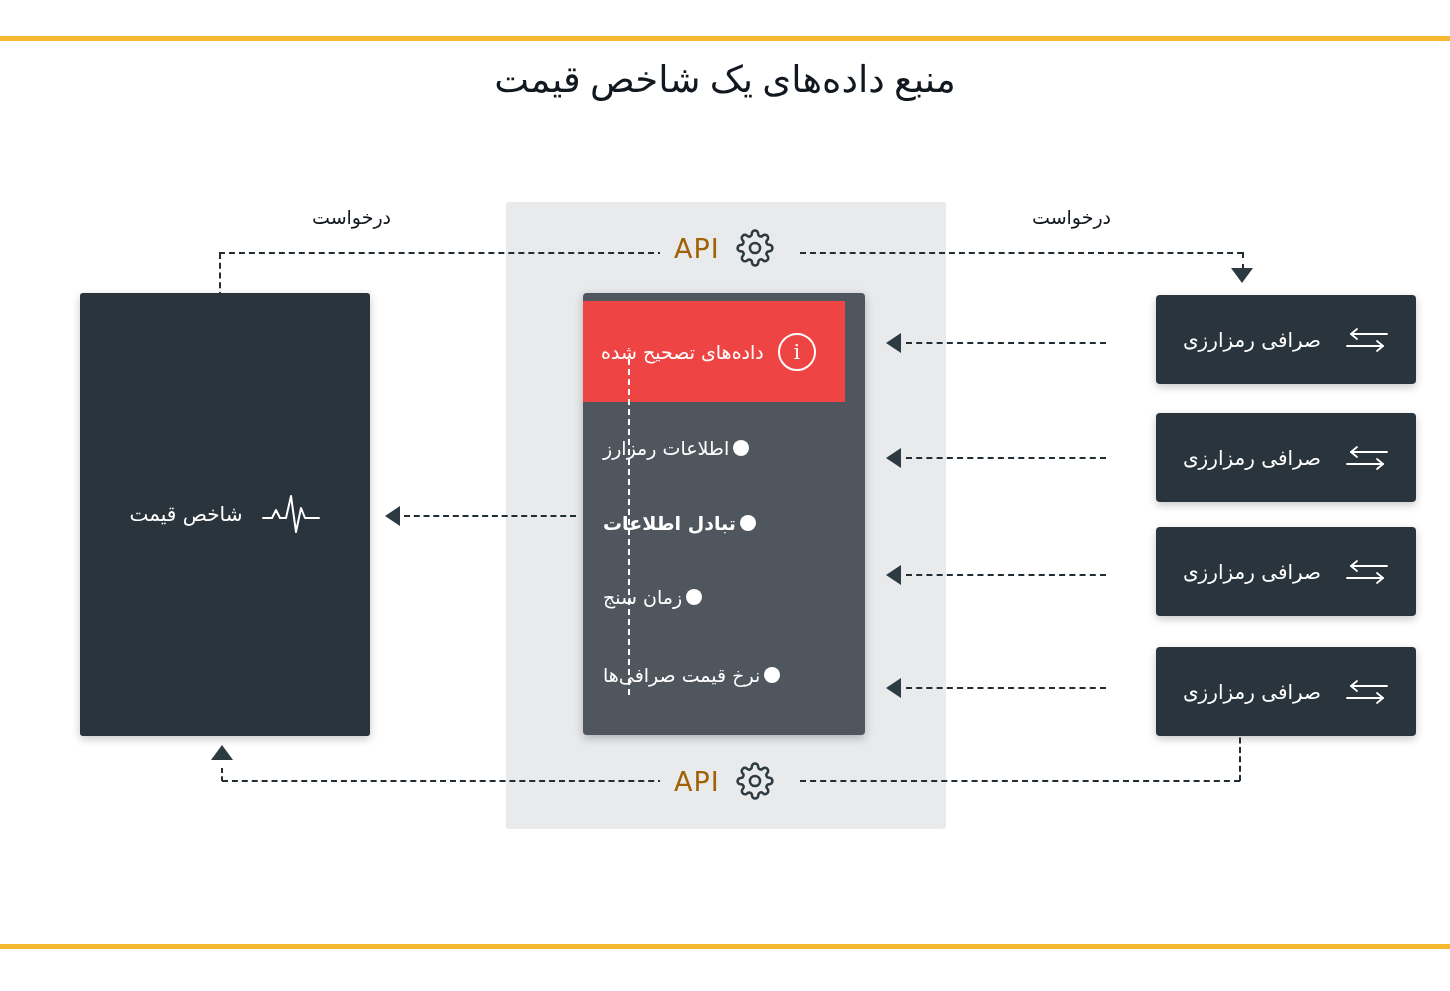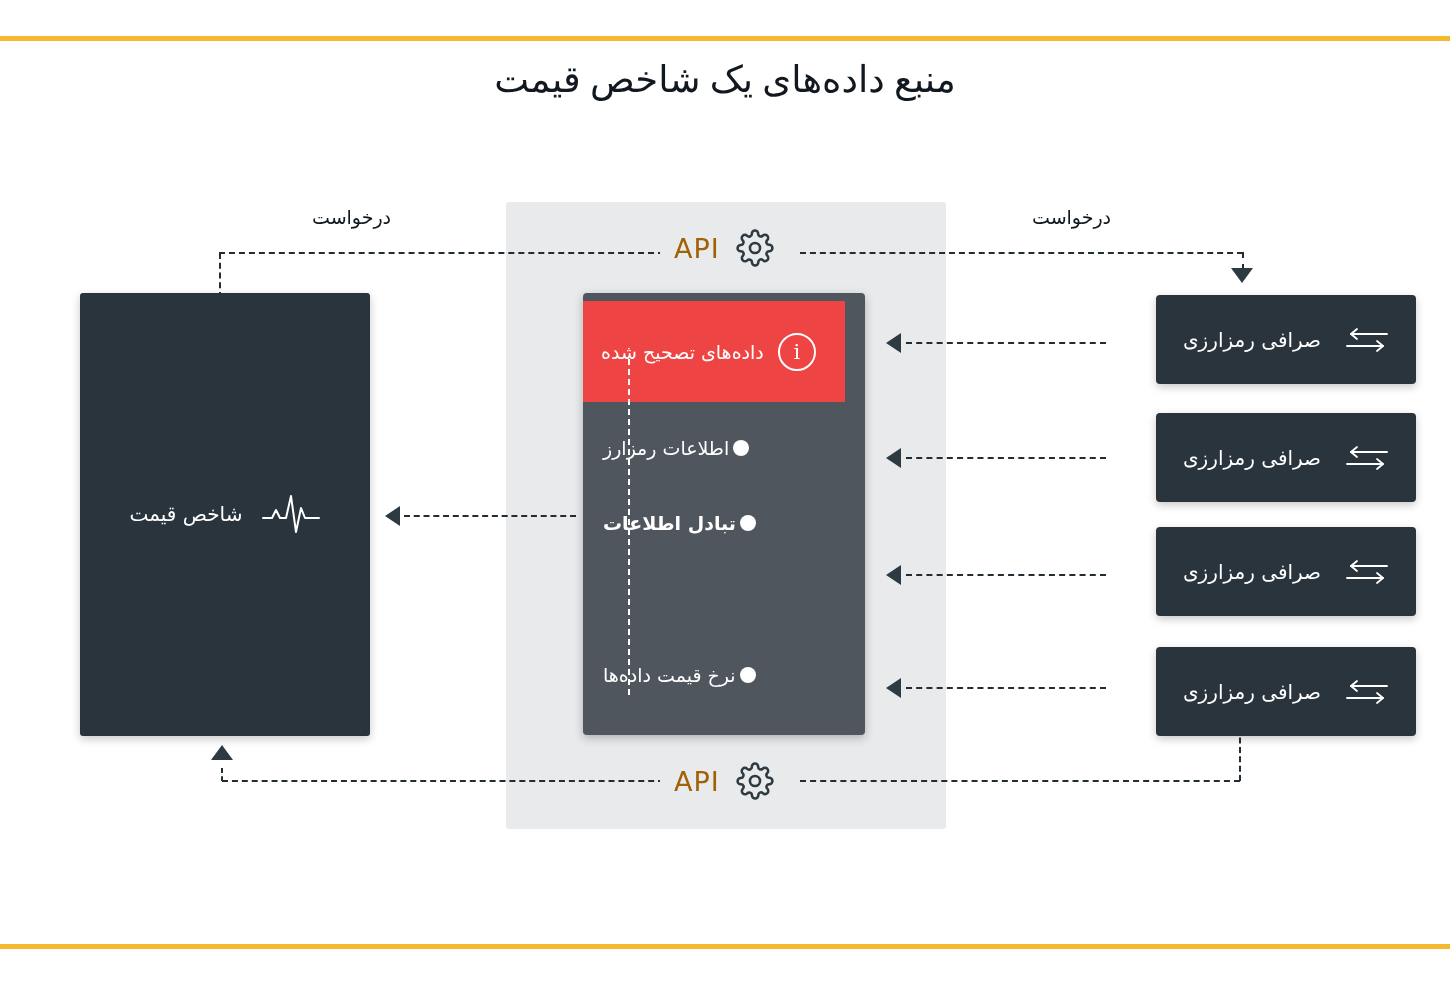--- a/index.html
+++ b/index.html
@@ -210,22 +210,26 @@
   <div id="card-spine"></div>
 
   <div class="card-item" id="card-item-0">
     <span class="lbl">اطلاعات رمزارز</span>
     <span class="dot"></span>
   </div>
   <div class="card-item" id="card-item-1">
     <span class="lbl">تبادل اطلاعات</span>
     <span class="dot"></span>
   </div>
+  <div class="card-item" id="card-item-2">
+    <span class="lbl">زمان سنج</span>
+    <span class="dot"></span>
+  </div>
   <div class="card-item" id="card-item-3">
-    <span class="lbl">نرخ قیمت داده‌ها</span>
+    <span class="lbl">نرخ قیمت صرافی‌ها</span>
     <span class="dot"></span>
   </div>
 </div>
 
 <div class="exchange-box" id="exchange-box-0">
   <span class="lbl">صرافی رمزارزی</span>
   <span>
     <svg width="44" height="30" viewBox="0 0 44 30" fill="none" stroke="#ffffff" stroke-width="1.8" stroke-linecap="round" stroke-linejoin="round">
       <path d="M42 9 H6"></path>
         <path d="M12 4 L6 9 L12 14"></path>

